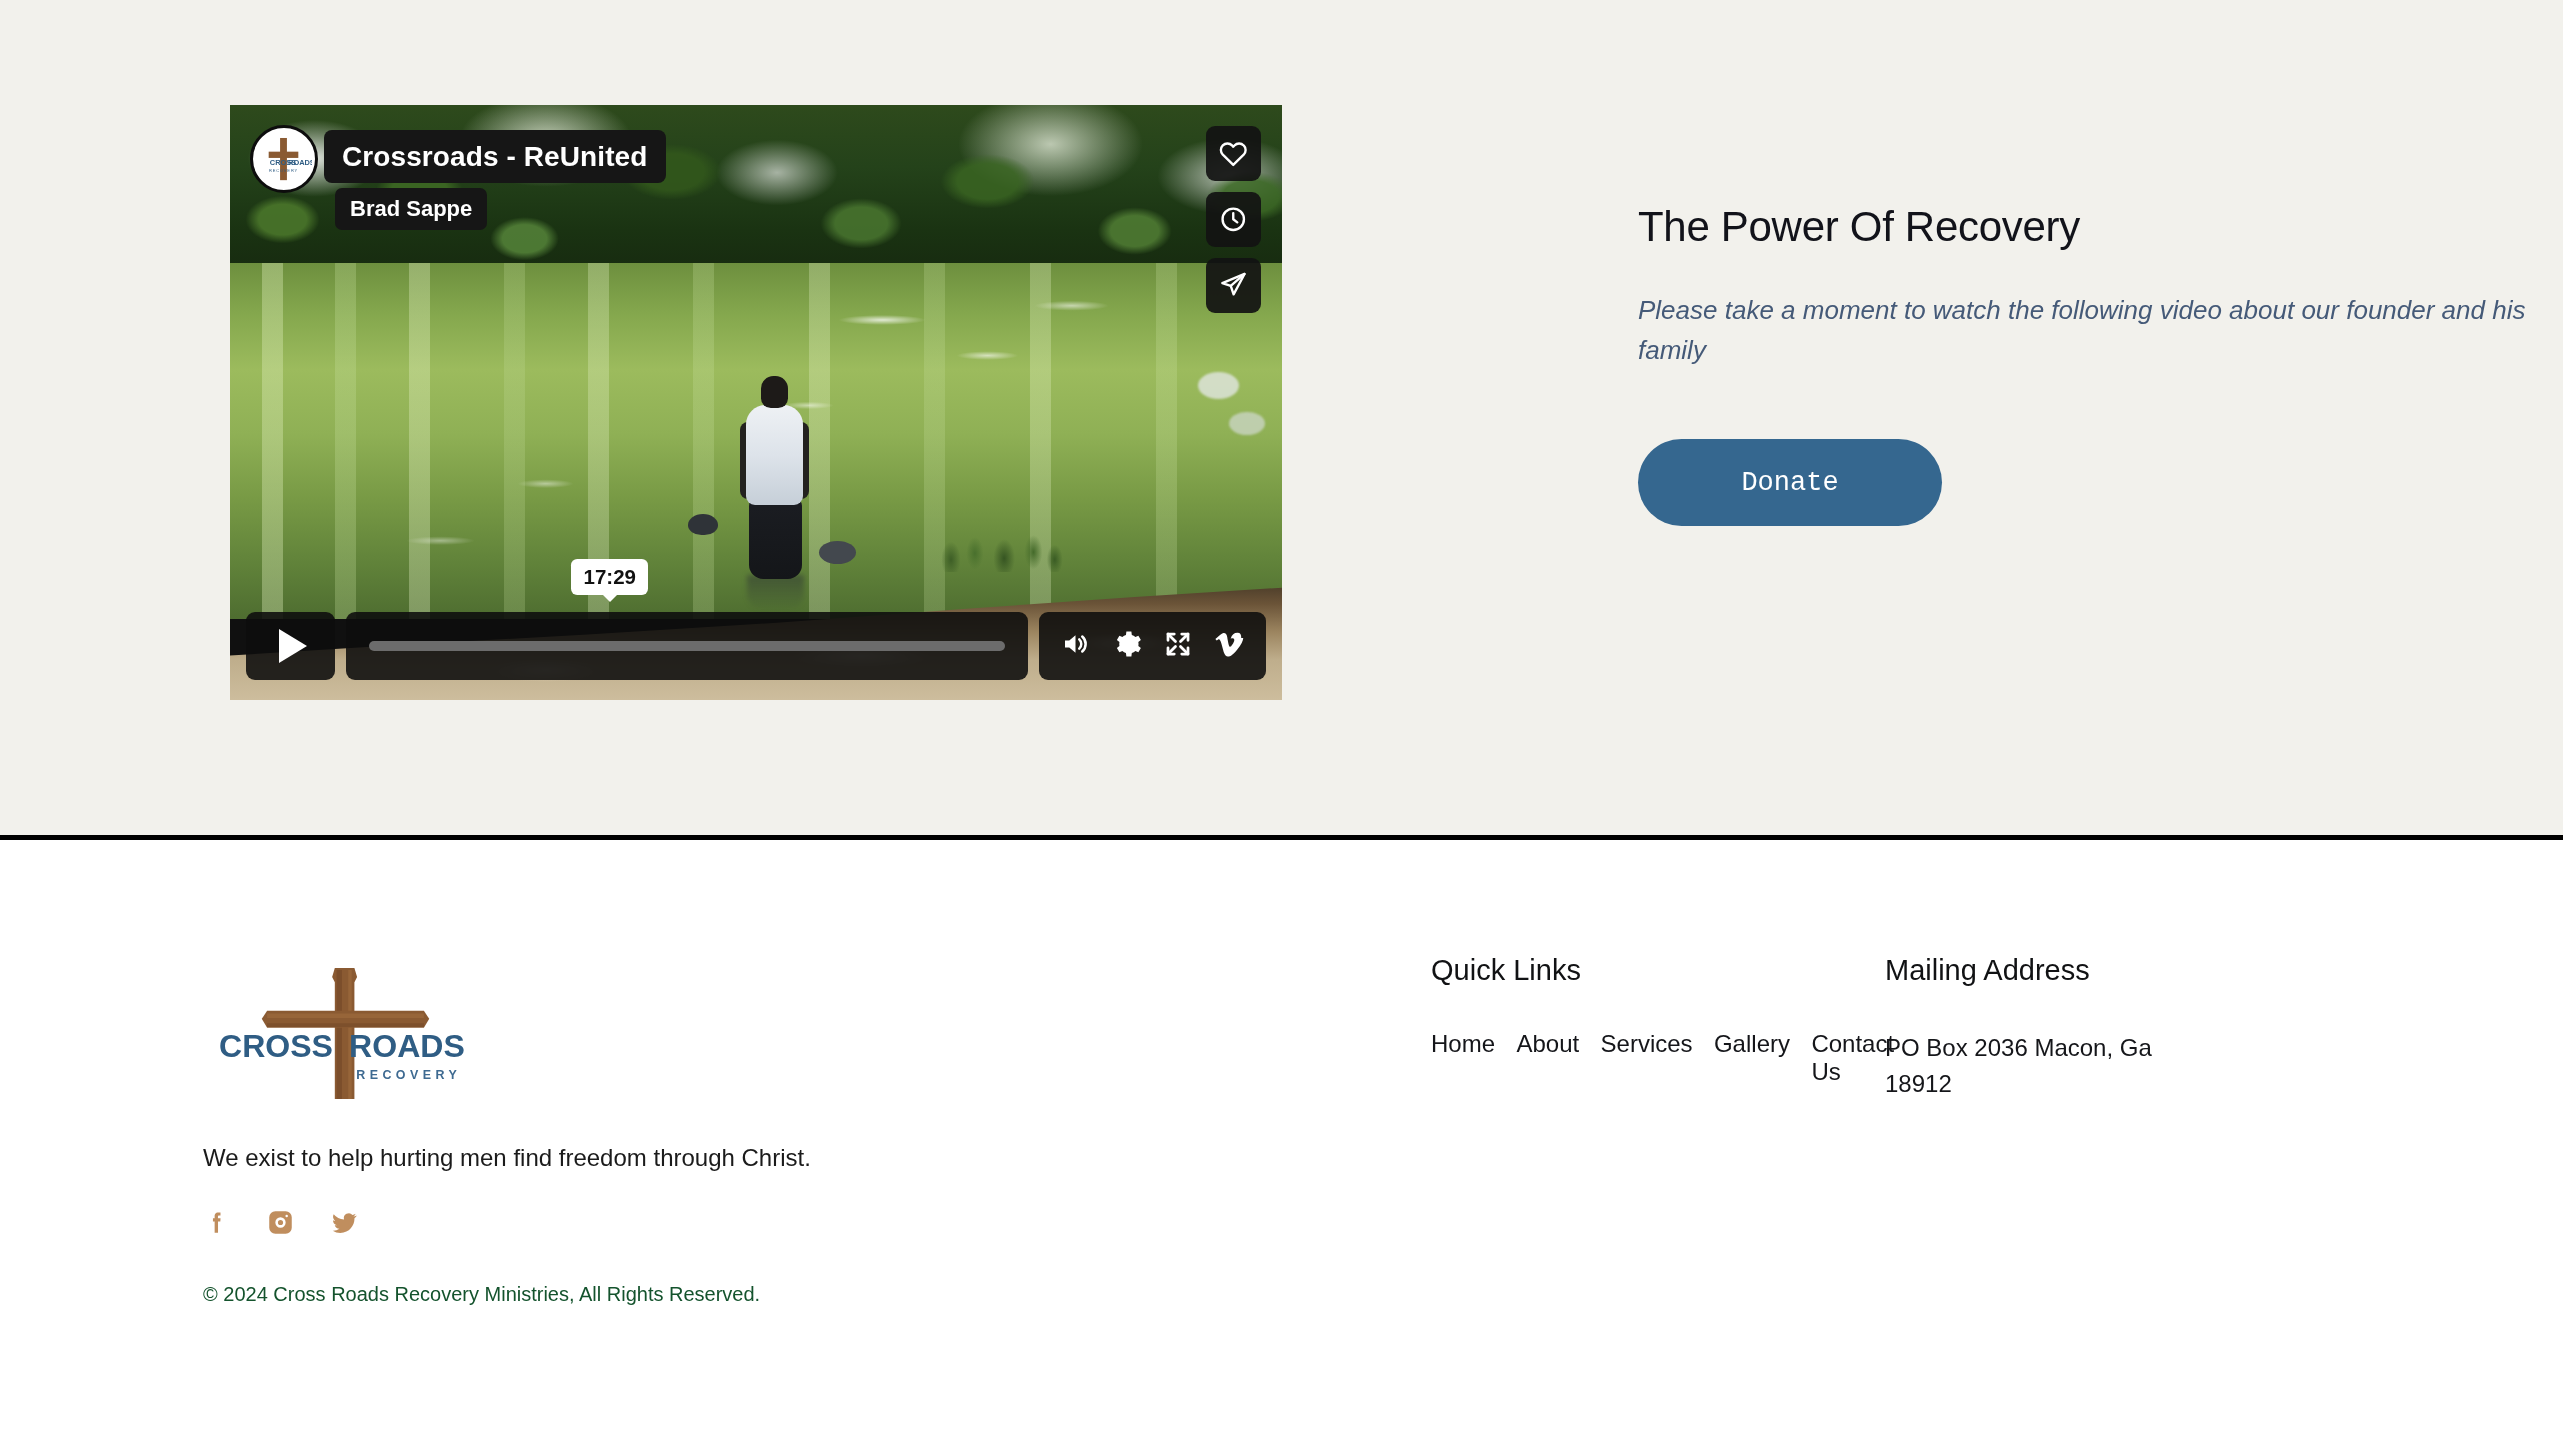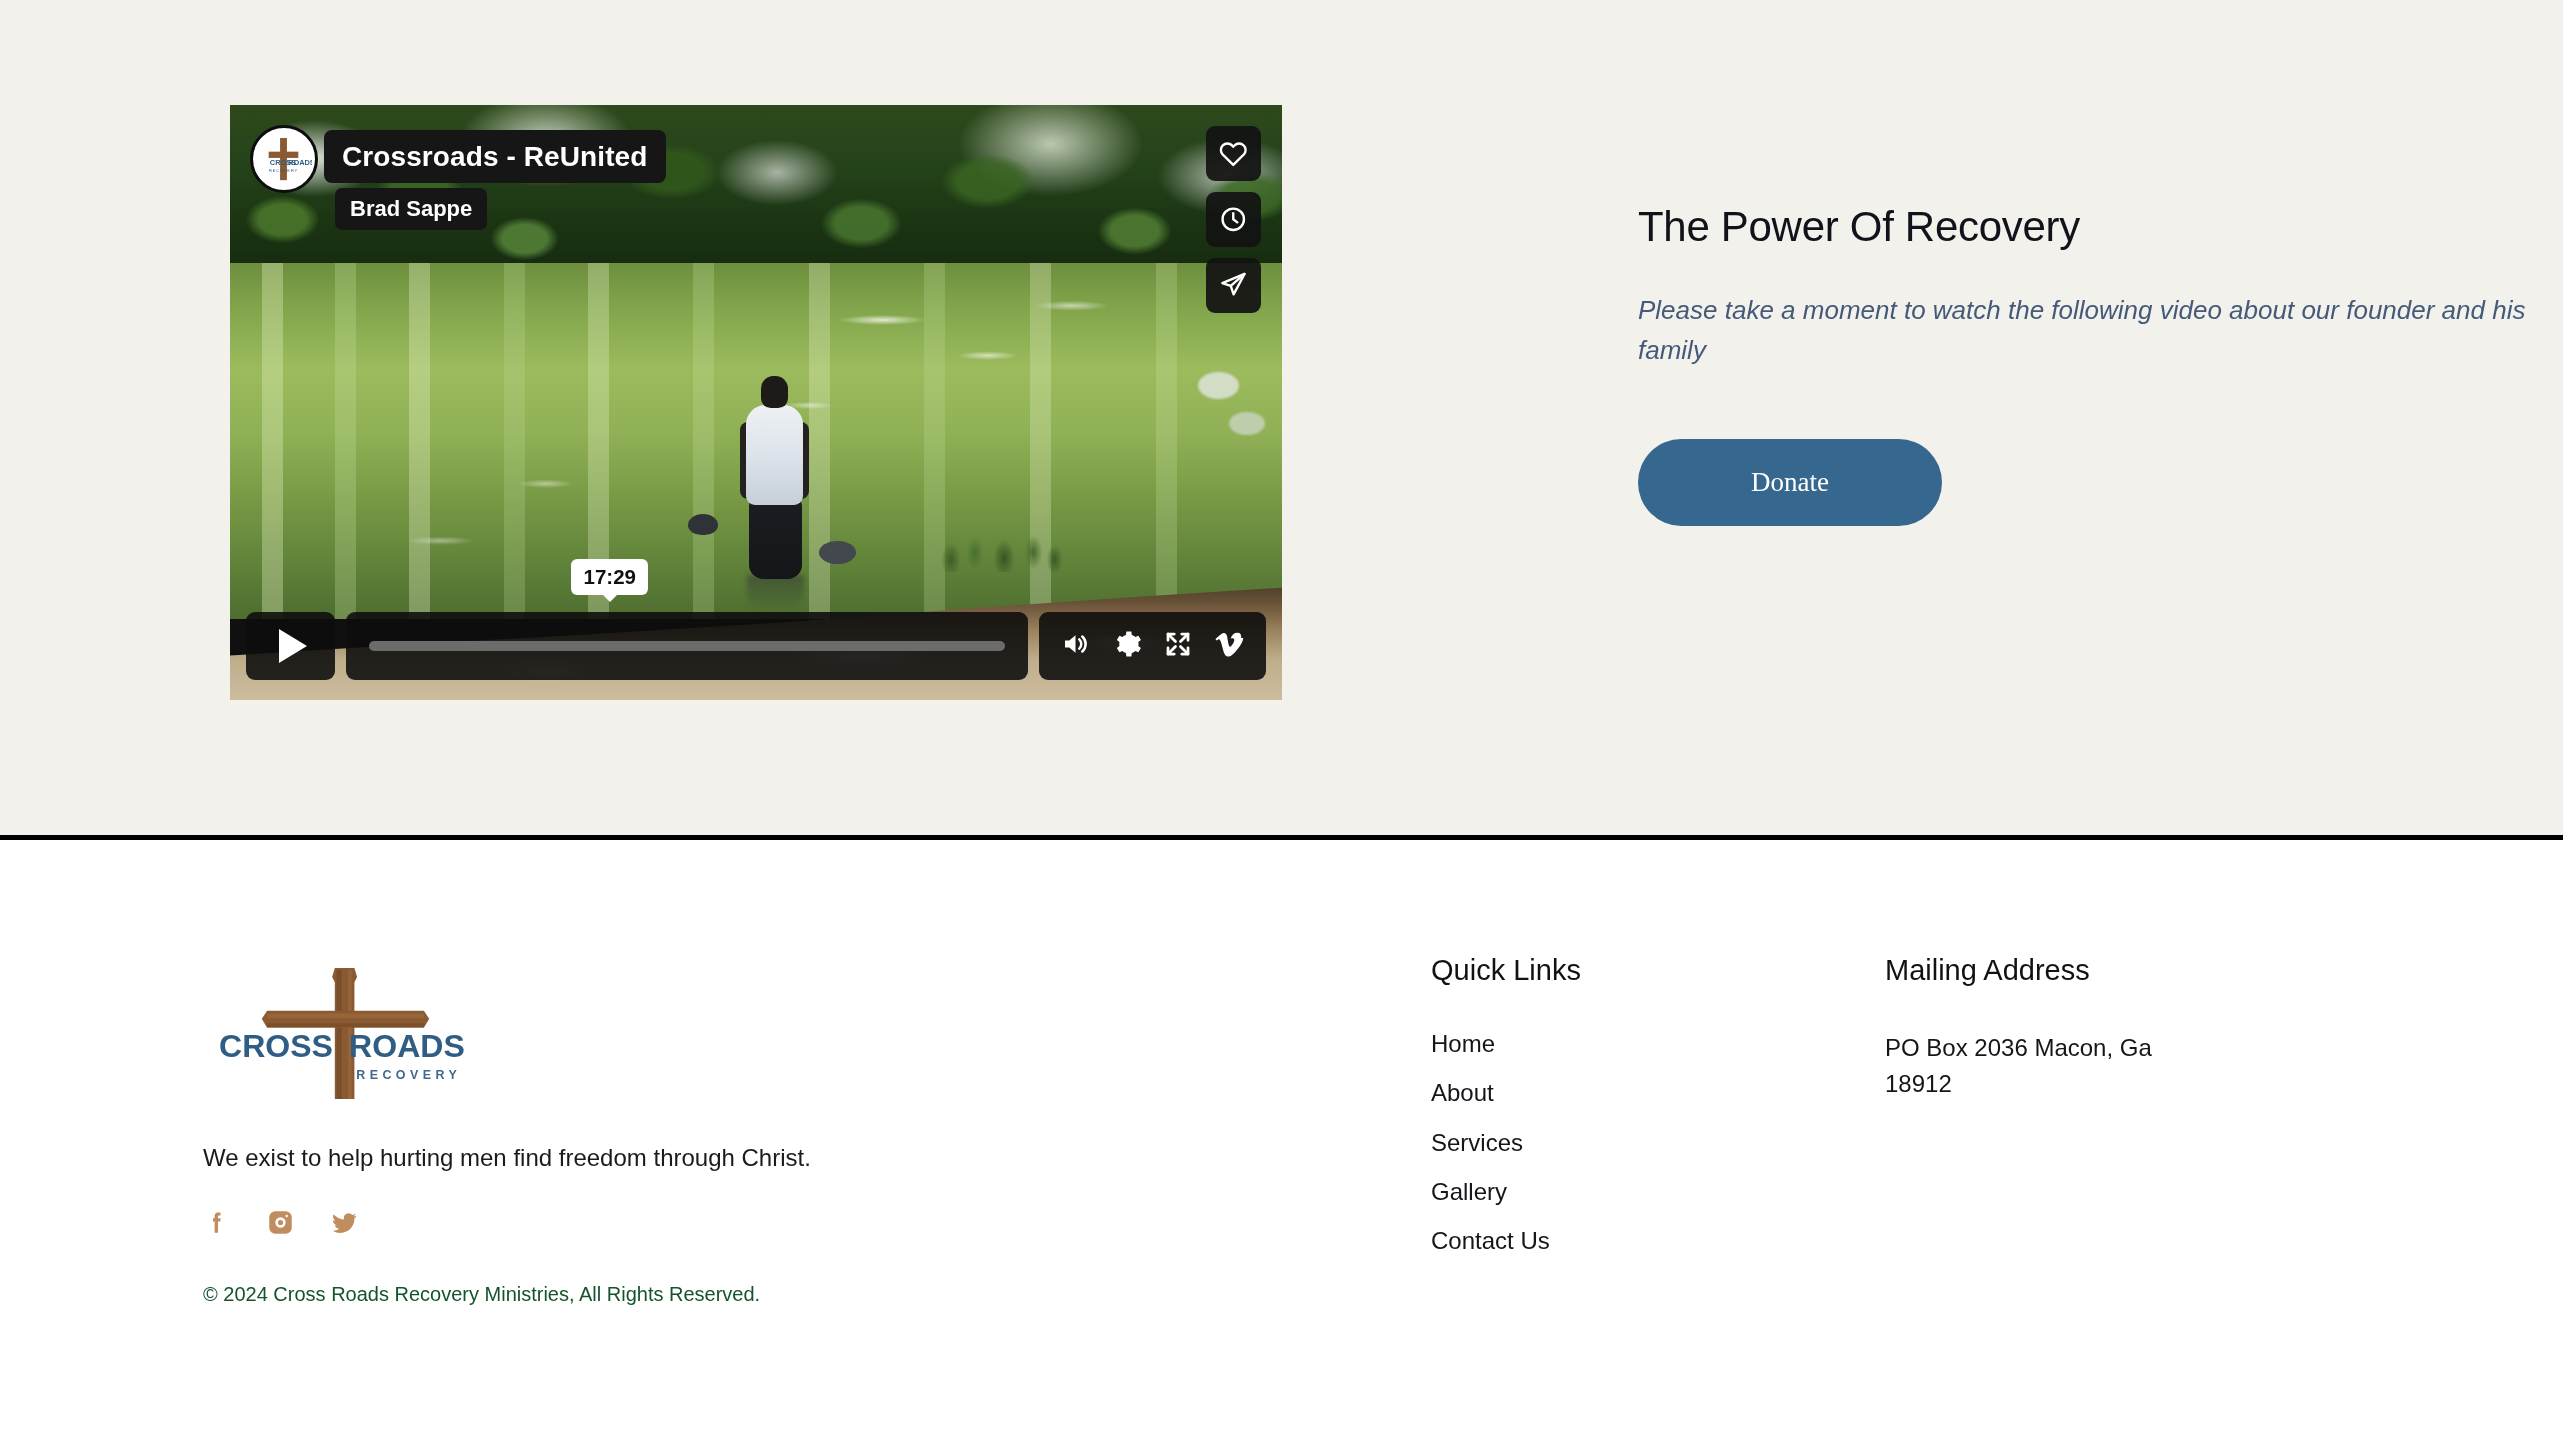--- a/index.html
+++ b/index.html
@@ -368,21 +368,21 @@
     margin-top: 69px;
     display: inline-flex;
     align-items: center;
     justify-content: center;
     width: 304px;
     height: 87px;
     border: none;
     border-radius: 44px;
     background: #35678f;
     color: #ffffff;
-    font-family: Liberation Serif, serif;
+    font-family: Liberation Mono, monospace;
     font-size: 27px;
     cursor: pointer;
   }
 
   
   .footer {
     position: relative;
     width: 2563px;
     height: 605px;
     background: #ffffff;
@@ -419,21 +419,21 @@
 
   .footer-col { width: 454px; padding-top: 1.8px; }
   .footer-head {
     font-size: 29px;
     color: #111214;
     font-weight: normal;
   }
   .footer-links {
     margin-top: 43px;
     display: flex;
-    flex-direction: column;
+    flex-direction: row;
     gap: 21.4px;
   }
   .footer-link {
     font-size: 24px;
     color: #15161a;
     text-decoration: none;
     width: fit-content;
     cursor: pointer;
   }
   .footer-address {

